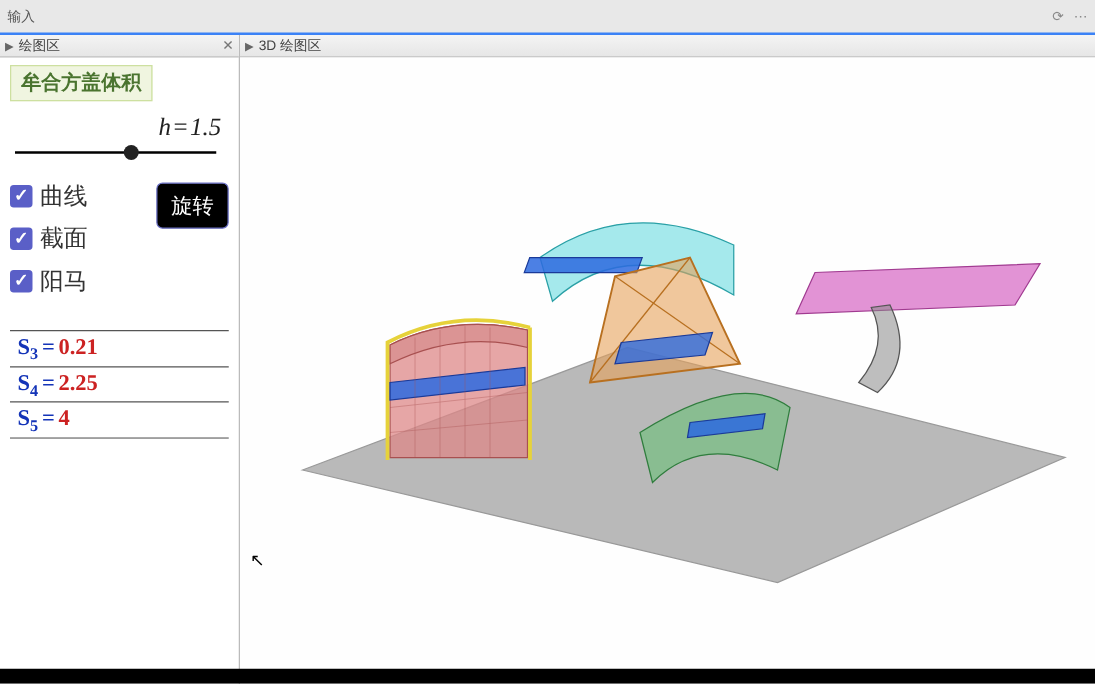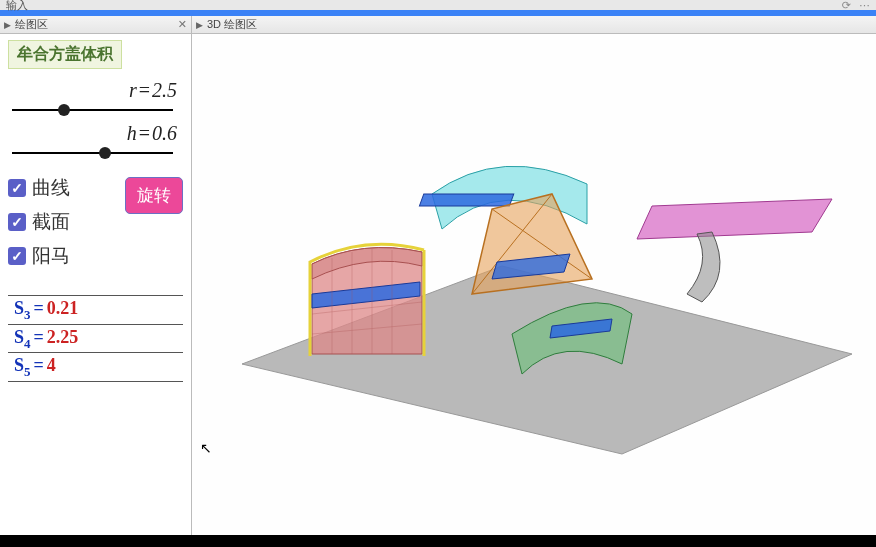--- a/index.html
+++ b/index.html
@@ -6,23 +6,23 @@
   body {
     font-family: "Microsoft YaHei", Arial, sans-serif;
     font-size: 12px;
     background: #fff;
     width: 876px;
     height: 547px;
     overflow: hidden;
     position: relative;
   }
   .topbar {
-    height: 16px;
+    height: 28px;
     background: #e8e8e8;
-    border-bottom: 6px solid #3b82f6;
+    border-bottom: 2px solid #3b82f6;
     display: flex;
     align-items: center;
     padding: 0 6px;
     font-size: 11px;
     color: #555;
   }
   .topbar .right-icons { margin-left: auto; display:flex; gap:8px; color:#888;}
   .panels { display: flex; height: 520px; }
   .panel-header {
     height: 18px;
@@ -82,21 +82,21 @@
     font-size:19px; color:#333; font-family:"KaiTi","SimSun",serif;
     cursor:pointer;
   }
   .check-box {
     width:18px; height:18px; border:2px solid #5a5fc7; border-radius:3px;
     background:#5a5fc7; margin-right:6px; display:flex; align-items:center; justify-content:center;
     color:#fff; font-size:14px; font-weight:bold;
   }
   .btns { display:flex; flex-direction:column; gap:8px; margin-top:2px;}
   .geo-btn {
-    background:#ec4899; color:#fff; border:1px solid #6b70c4;
+    background:#000000; color:#fff; border:1px solid #6b70c4;
     border-radius:5px; padding:6px 10px; font-size:17px;
     font-family:"KaiTi","SimSun",serif; cursor:pointer; text-align:center;
     min-width:58px;
   }
   .results { margin-top:18px; }
   .result-row {
     border-top:1px solid #555;
     padding:2px 0 1px 6px;
     font-family:"Times New Roman",serif;
   }
@@ -136,30 +136,21 @@
       <span class="tri">▶</span>
       <span>绘图区</span>
       <span class="x">✕</span>
     </div>
     <div class="left-body">
       <div class="title-badge">牟合方盖体积</div>
 
       <div class="sliders">
         <div class="slider-row">
           <span class="slider-label">
-            <span>r</span><span class="eq">=</span><span>2.5</span>
-          </span>
-          <div class="slider-track">
-            <div class="line"></div>
-              <div class="thumb" id="thumb-r" style="left: 32%;"></div>
-          </div>
-        </div>
-        <div class="slider-row">
-          <span class="slider-label">
-            <span>h</span><span class="eq">=</span><span>0.6</span>
+            <span>h</span><span class="eq">=</span><span>1.5</span>
           </span>
           <div class="slider-track">
             <div class="line"></div>
               <div class="thumb" id="thumb-h" style="left: 58%;"></div>
           </div>
         </div>
       </div>
 
       <div class="controls-row">
         <div class="checks">

